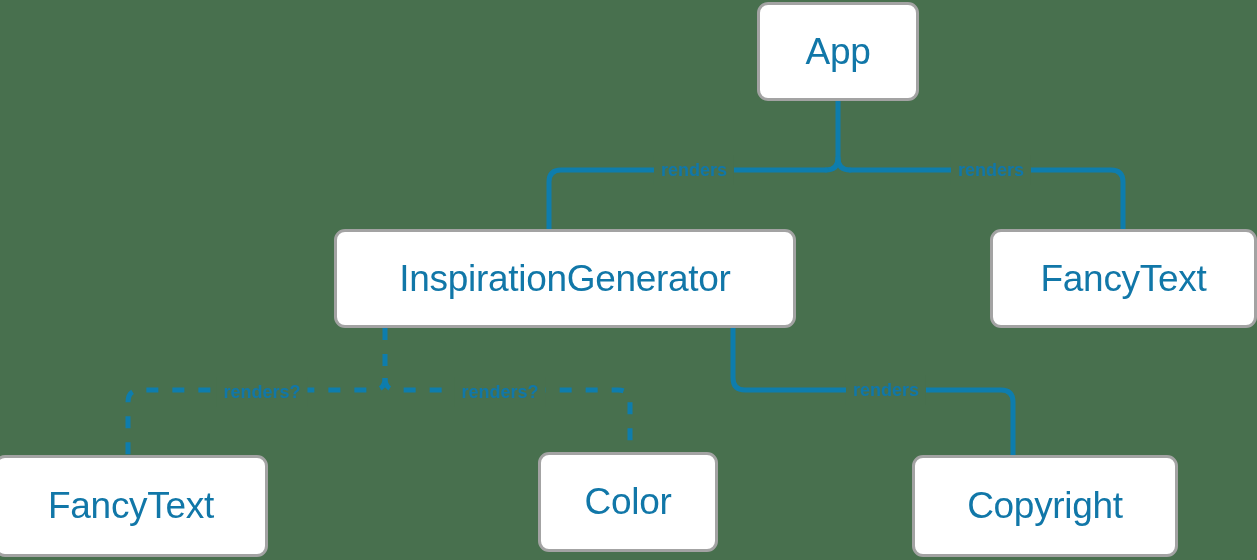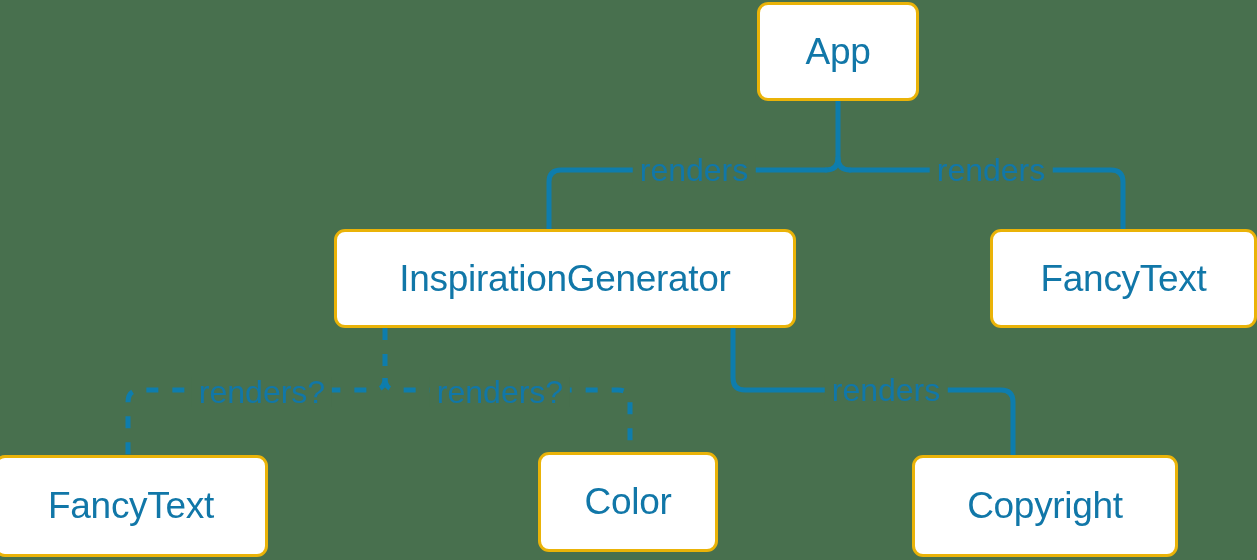--- a/index.html
+++ b/index.html
@@ -22,37 +22,37 @@
     position: absolute;
     left: 0;
     top: 0;
     width: 1257px;
     height: 560px;
   }
   .node {
     position: absolute;
     box-sizing: border-box;
     background: #FFFFFF;
-    border: 3px solid #eab308;
+    border: 3px solid #a3a3a3;
     border-radius: 11px;
     color: #1177A8;
     display: flex;
     align-items: center;
     justify-content: center;
     font-size: 37px;
     font-weight: 400;
     letter-spacing: -0.3px;
     white-space: nowrap;
     z-index: 2;
   }
   .edge-label {
     position: absolute;
     color: #1177A8;
-    font-size: 32px;
-    font-weight: 400;
+    font-size: 18px;
+    font-weight: 700;
     white-space: nowrap;
     z-index: 3;
     background: #48704E;
     padding: 0 7px;
     line-height: 30px;
     transform: translate(-50%, -50%);
   }
   
   #node-app          { left: 757px;  top: 2px;   width: 162px; height: 99px; }
   #node-inspiration  { left: 334px;  top: 229px; width: 462px; height: 99px; }

